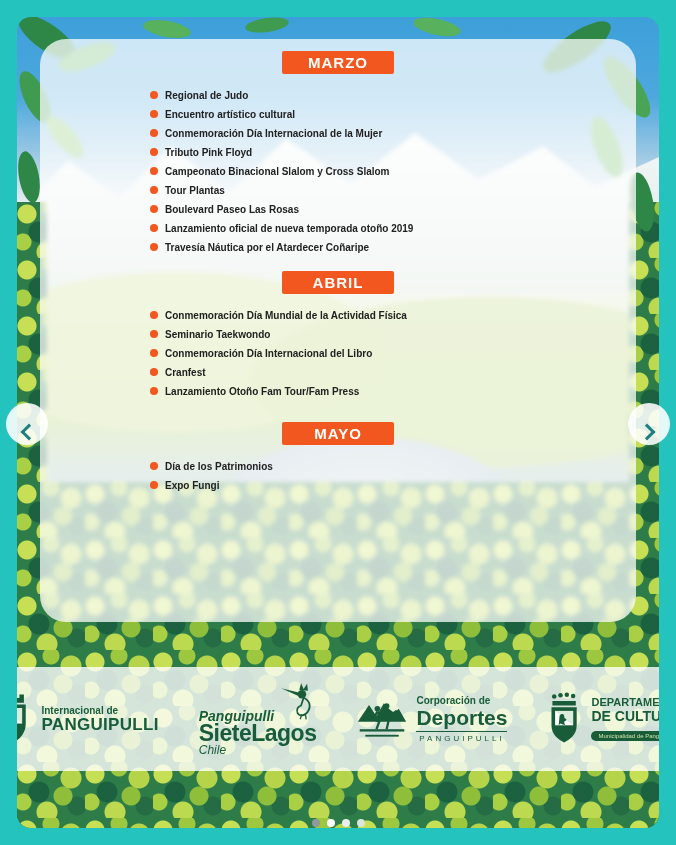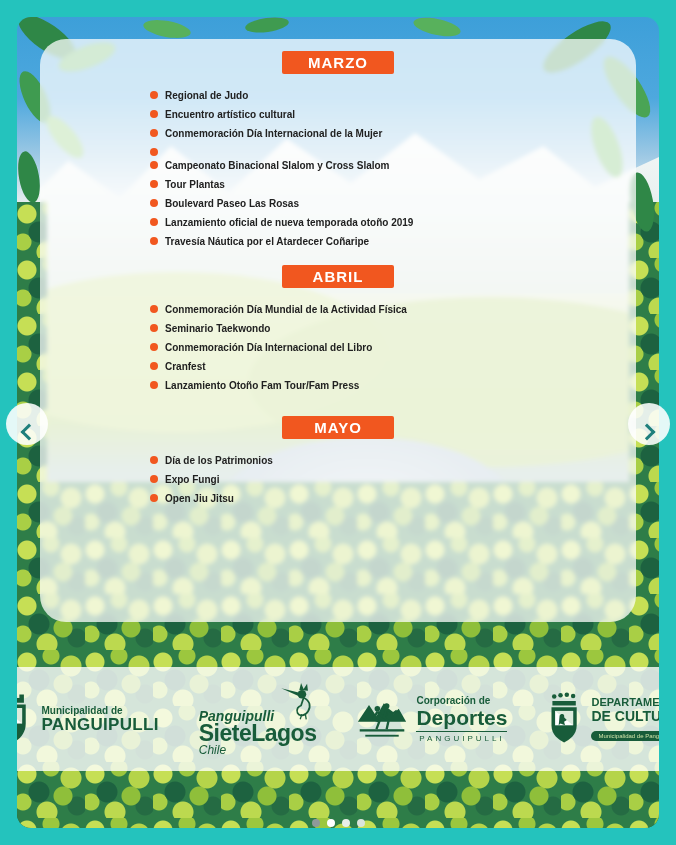--- a/index.html
+++ b/index.html
@@ -114,20 +114,21 @@
           <li class="event">
               <span class="bullet"></span>
               <span>Encuentro artístico cultural</span>
             </li>
           <li class="event">
               <span class="bullet"></span>
               <span>Conmemoración Día Internacional de la Mujer</span>
             </li>
           <li class="event">
               <span class="bullet"></span>
+              <span>Tributo Pink Floyd</span>
             </li>
           <li class="event">
               <span class="bullet"></span>
               <span>Campeonato Binacional Slalom y Cross Slalom</span>
             </li>
           <li class="event">
               <span class="bullet"></span>
               <span>Tour Plantas</span>
             </li>
           <li class="event">
@@ -174,40 +175,36 @@
       <section class="month-section s3">
         <div class="month-header">MAYO</div>
         <ul class="event-list">
           <li class="event">
               <span class="bullet"></span>
               <span>Día de los Patrimonios</span>
             </li>
           <li class="event">
               <span class="bullet"></span>
               <span>Expo Fungi</span>
-            </li>
-          <li class="event">
-              <span class="bullet"></span>
-              <span>Open Jiu Jitsu</span>
             </li>
         </ul>
       </section>
     </div>
 
     <div class="logo-strip">
       <div class="logo">
         <svg width="40" height="54" viewBox="0 0 44 58">
           <path d="M10,2 h5 v4 h4 v-4 h6 v4 h4 v-4 h5 v9 H10 z" fill="#185c3a"></path>
           <path d="M8,13 h28 v21 c0,12 -8,18 -14,21 c-6,-3 -14,-9 -14,-21 z" fill="#185c3a"></path>
           <rect x="12" y="17" width="20" height="17" fill="#ffffff"></rect>
           <path d="M12,17 h20 v17 z" fill="#dcebdc"></path>
           <path d="M17,22 c3,-3 6,-1 5,2 l3,3 -3,2 1,4 -5,-2 -2,2 z" fill="#185c3a"></path>
         </svg>
         <div class="muni-text">
-          <div class="t-small">Municipalidad de</div>
+          <div class="t-small">Internacional de</div>
           <div class="t-big">PANGUIPULLI</div>
         </div>
       </div>
 
       <div class="logo sietelagos">
         <div>
           <div class="sl-top">
             <span class="sl-pangui">Panguipulli</span>
             <svg width="38" height="42" viewBox="0 0 44 48">
               <path d="M27,10 l2,-8 3,7 4,-6 1,8 z" fill="#185c3a"></path>

